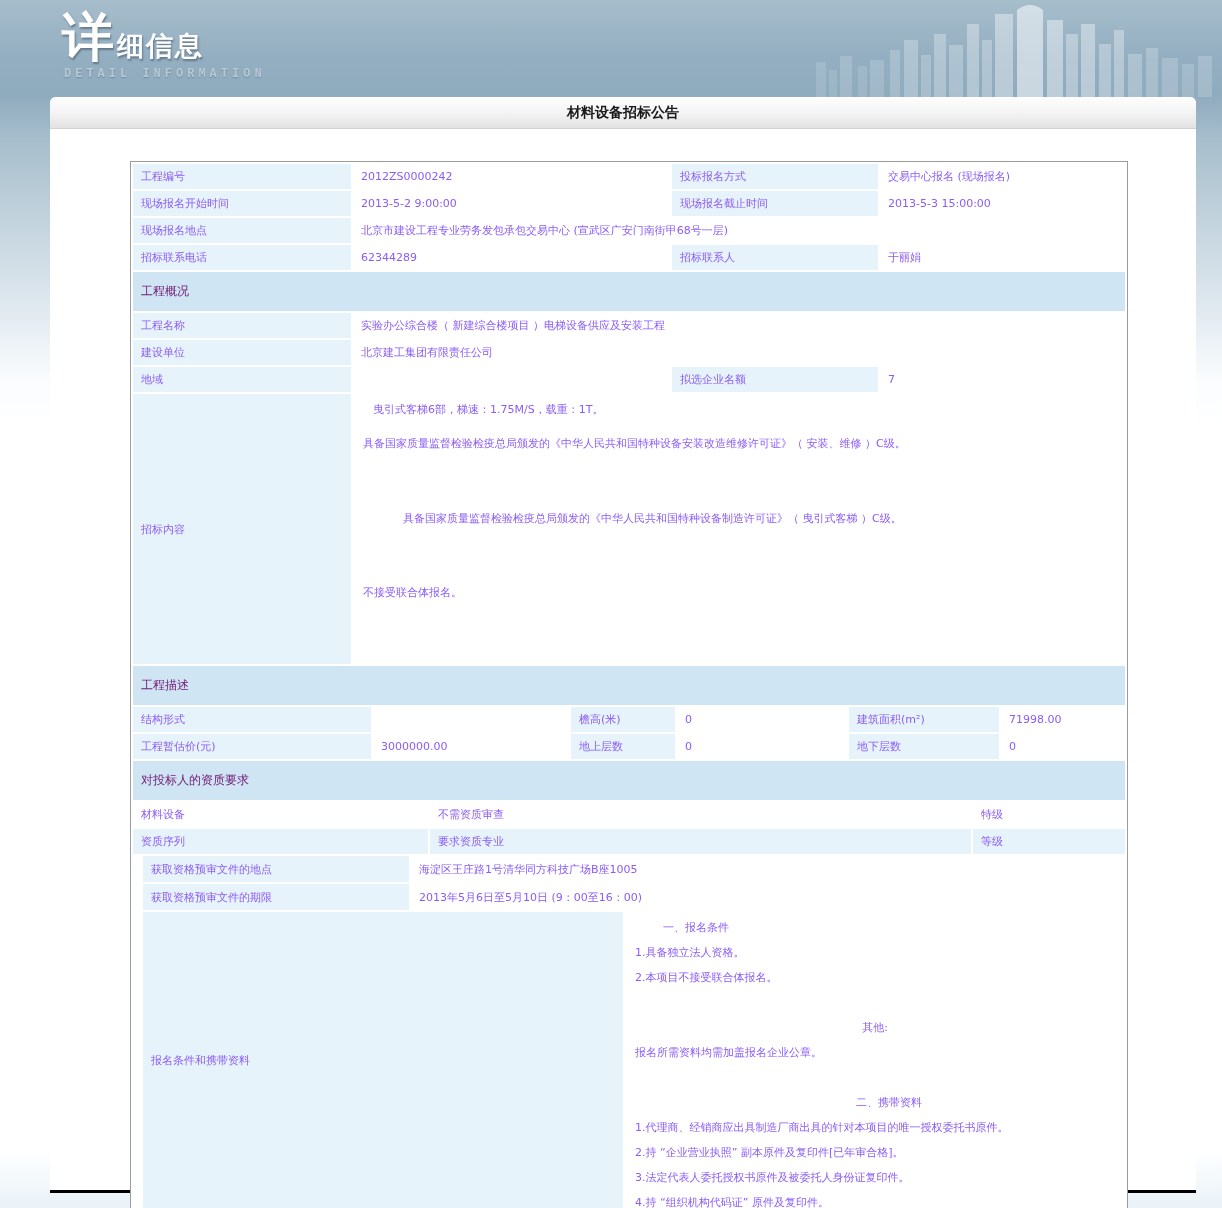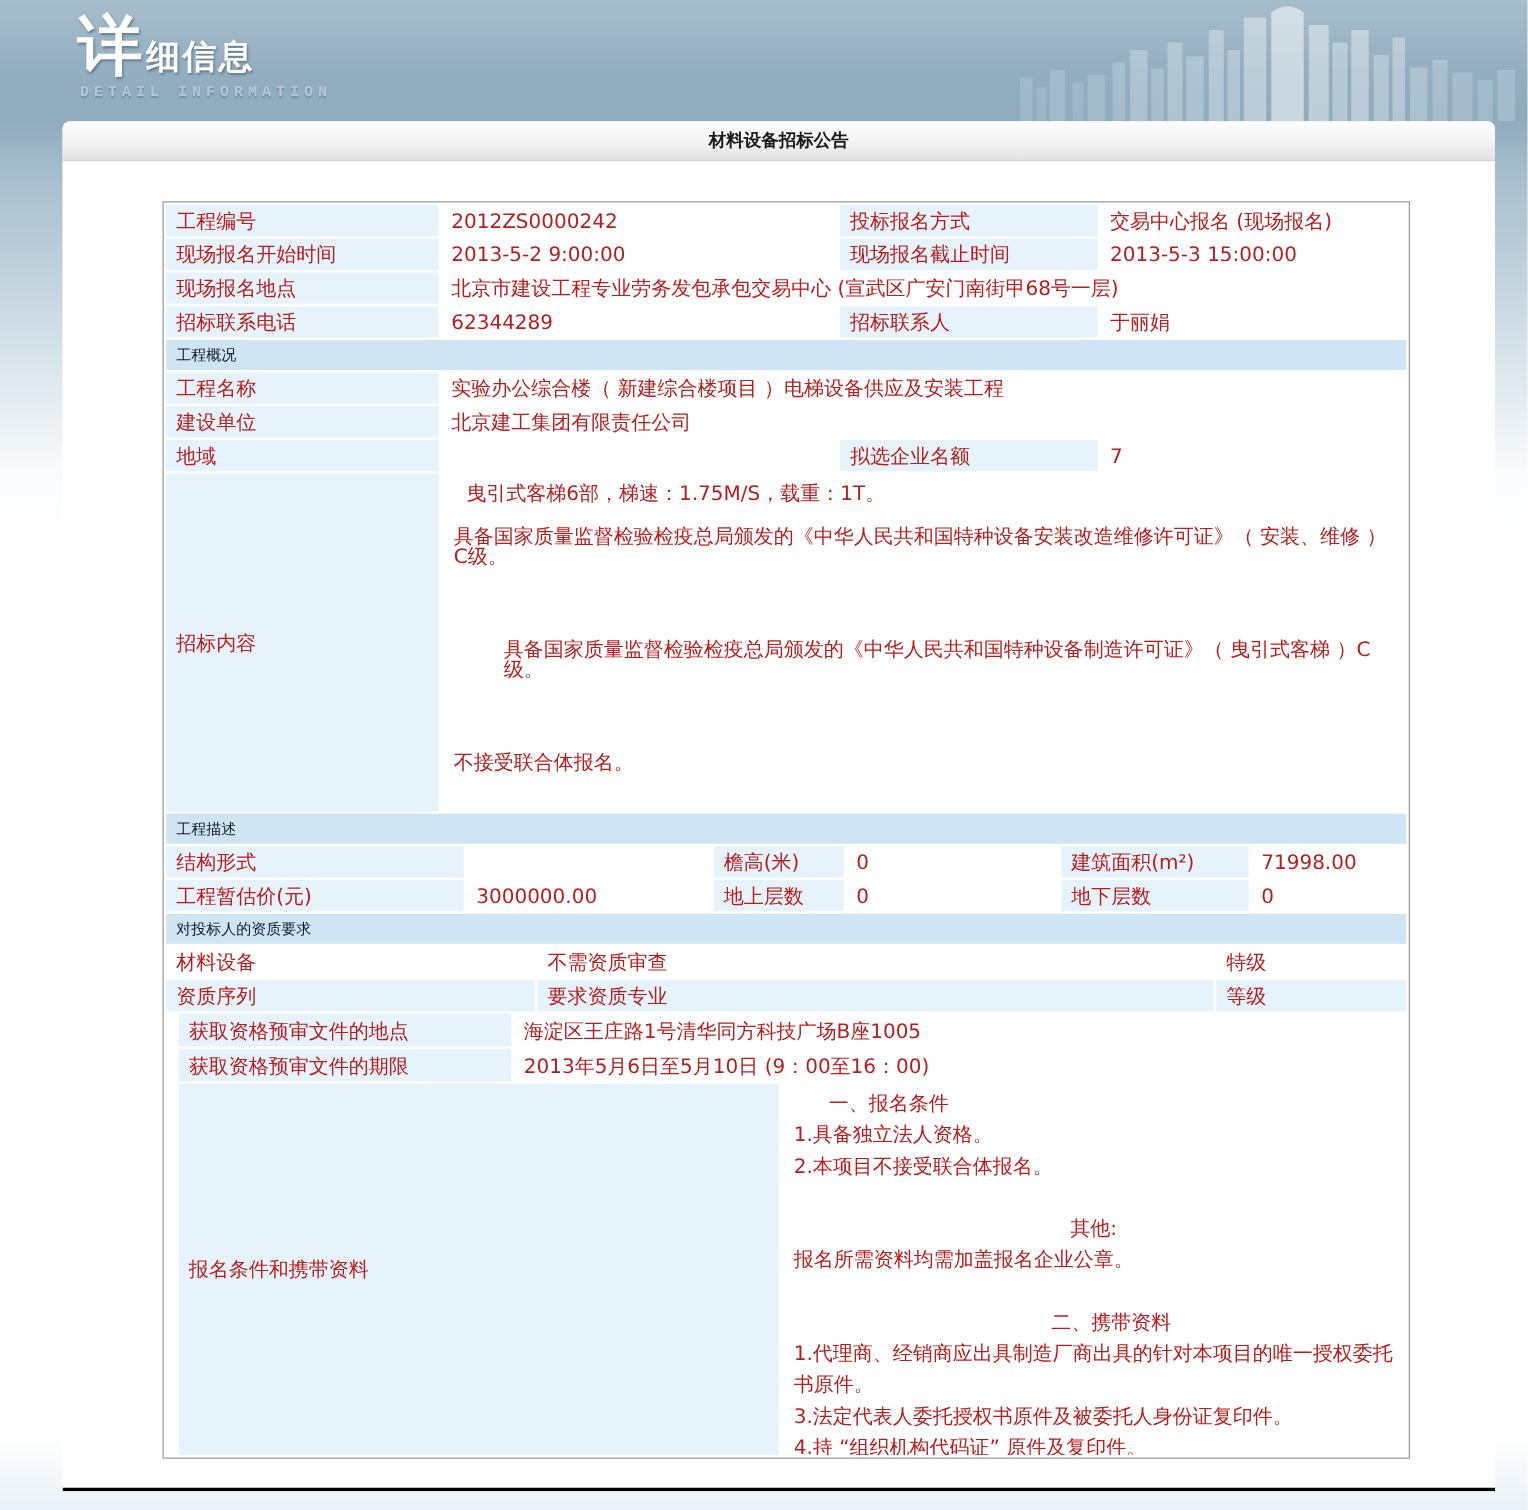--- a/index.html
+++ b/index.html
@@ -46,28 +46,28 @@
   .row { display:grid; column-gap:2px; }
   .cols4  { grid-template-columns:218px 317px 206px 245px; }
   .cols2  { grid-template-columns:218px 1fr; }
   .cols6  { grid-template-columns:238px 196px 104px 170px 150px 124px; }
   .cols3q { grid-template-columns:295px 541px 1fr; }
   .cols3d { grid-template-columns:8px 266px 1fr; }
   .cols3c { grid-template-columns:8px 480px 1fr; }
 
   .cell {
     min-height:25px; display:flex; align-items:center;
-    padding:0 8px; font-size:16px; color:#b91c1c; line-height:15px;
+    padding:0 8px; font-size:11px; color:#8b5cf6; line-height:15px;
   }
   .lbl { background:#e7f3fb; }
   .val { background:#ffffff; }
   .gut { background:#ffffff; padding:0; }
   .sec {
-    background:#cfe5f3; height:24px; display:flex; align-items:center;
-    padding:0 8px; font-size:12px; color:#0f172a;
+    background:#cfe5f3; height:39px; display:flex; align-items:center;
+    padding:0 8px; font-size:12px; color:#701a75;
   }
   .span3 { grid-column:2/5; }
   .h26 .cell { min-height:26px; }
 
   
   .content-cell {
     display:block; padding:8px 10px 0; height:270px;
     overflow:hidden; box-sizing:border-box;
   }
   .cp  { margin:0; line-height:16px; }
@@ -228,19 +228,20 @@
       <div class="cell gut"></div>
       <div class="cell lbl">报名条件和携带资料</div>
       <div class="cell val cond-cell">
         <p class="cl cl-indent">一、报名条件</p>
         <p class="cl">1.具备独立法人资格。</p>
         <p class="cl">2.本项目不接受联合体报名。</p>
         <p class="cl cl-gap">其他:</p>
         <p class="cl">报名所需资料均需加盖报名企业公章。</p>
         <p class="cl cl-indent cl-gap">二、携带资料</p>
         <p class="cl">1.代理商、经销商应出具制造厂商出具的针对本项目的唯一授权委托书原件。</p>
+        <p class="cl">2.持 “企业营业执照” 副本原件及复印件[已年审合格]。</p>
         <p class="cl">3.法定代表人委托授权书原件及被委托人身份证复印件。</p>
         <p class="cl">4.持 “组织机构代码证” 原件及复印件。</p>
       </div>
     </div>
 
   </div>
 </div>
 
 </body></html>

